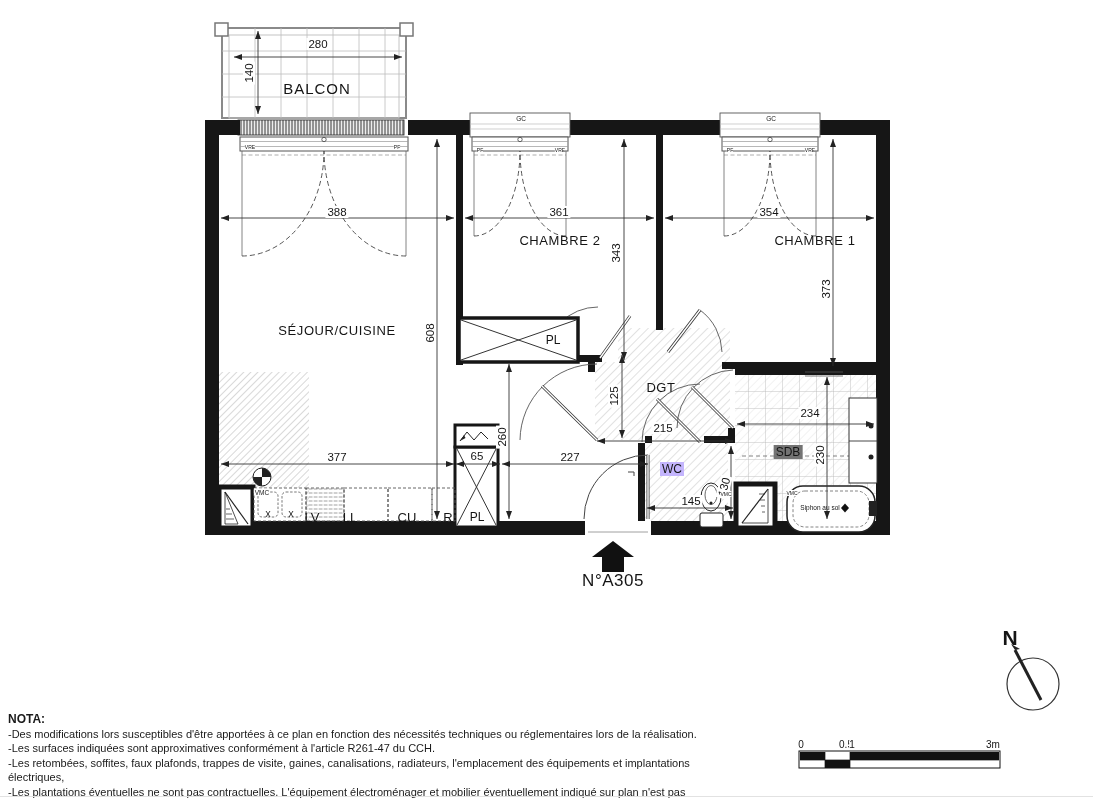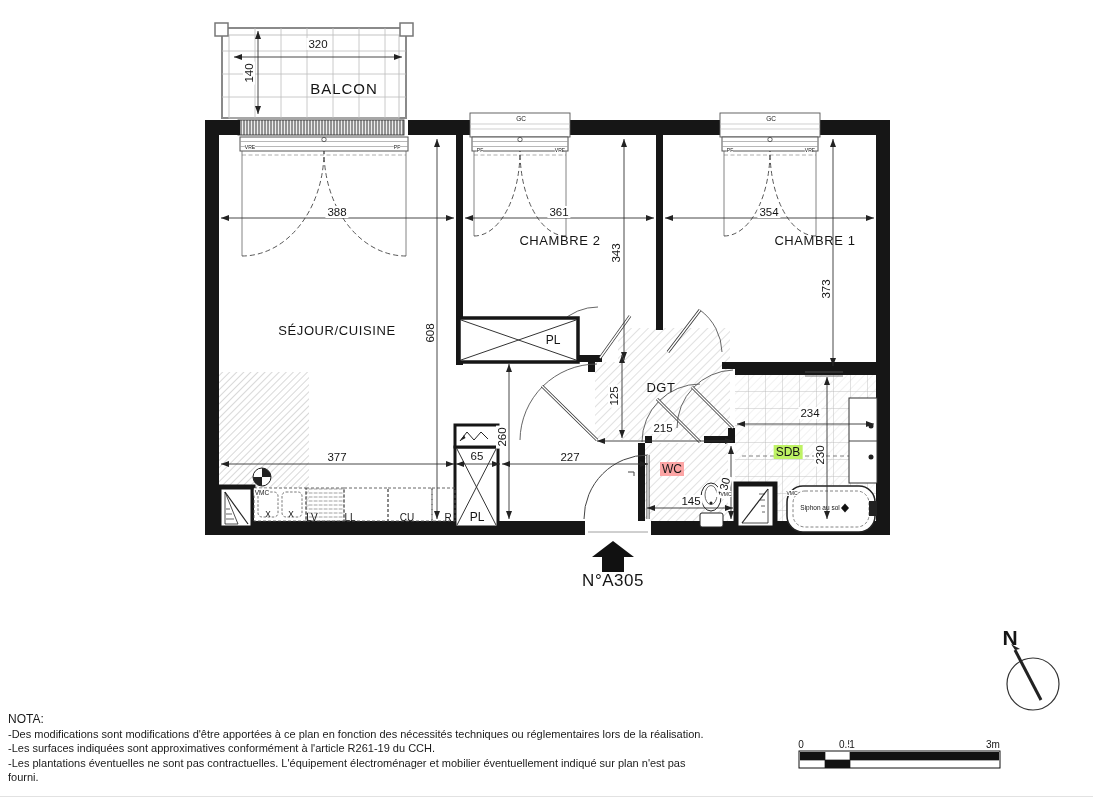--- a/index.html
+++ b/index.html
@@ -4,29 +4,29 @@
 <style>
   html,body{margin:0;padding:0;background:#fff;}
   #stage{position:relative;width:1093px;height:800px;background:#ffffff;overflow:hidden;
          font-family:"Liberation Sans",sans-serif;color:#1a1a1a;}
   svg{position:absolute;left:0;top:0;}
   .lbl{position:absolute;transform:translate(-50%,-50%);white-space:nowrap;color:#151515;}
   .rot{transform:translate(-50%,-50%) rotate(-90deg);}
   .rot75{transform:translate(-50%,-50%) rotate(-75deg);}
   .dim{background:#fff;padding:0 2px;font-size:11.5px;}
   .room{font-size:13px;letter-spacing:.6px;}
-  .big{font-size:15px;letter-spacing:1px;margin-left:27px;}
-  .small{font-size:10px;}
+  .big{font-size:15px;letter-spacing:1px;}
+  .small{font-size:13px;}
   .tiny{font-size:6.5px;background:#fff;padding:0 1px;}
   .micro{font-size:5px;background:#fff;}
   .unit{font-size:17px;letter-spacing:.5px;}
   .north{font-size:21px;font-weight:bold;}
   .tick{font-size:10px;background:#fff;}
   #nota{position:absolute;left:8px;top:712px;width:700px;font-size:11px;line-height:14.6px;}
-  #nota .t{font-weight:normal;font-size:12px;}
+  #nota .t{font-weight:bold;font-size:12px;}
   #baseline{position:absolute;left:0;top:796px;width:1093px;height:1px;background:#e2e2e2;}
 </style>
 </head>
 <body>
 
 <div id="stage">
 
 <svg width="1093" height="800" viewBox="0 0 1093 800">
   <defs>
     <marker id="arr" markerUnits="userSpaceOnUse" markerWidth="9" markerHeight="8" refX="8" refY="3" orient="auto-start-reverse">
@@ -252,21 +252,21 @@
     <rect x="799" y="751" width="201" height="17" fill="#fff" stroke="#111" stroke-width="1"></rect>
     <rect x="800" y="752" width="25" height="8" fill="#111"></rect>
     <rect x="850" y="752" width="149" height="8" fill="#111"></rect>
     <rect x="825" y="760" width="25" height="8" fill="#111"></rect>
     <line x1="800" y1="760" x2="999" y2="760" stroke="#111" stroke-width="0.7"></line>
     <path d="M825,752 V768 M850,752 V768" stroke="#111" stroke-width="0.7"></path>
   </g>
 </svg>
 
   <div class="lbl big" style="left:317px;top:88px">BALCON</div>
-  <div class="lbl dim" style="left:318px;top:44px">320</div>
+  <div class="lbl dim" style="left:318px;top:44px">280</div>
   <div class="lbl dim rot" style="left:249px;top:73px">140</div>
 
   <div class="lbl tiny" style="left:521px;top:118px">GC</div>
   <div class="lbl tiny" style="left:771px;top:118px">GC</div>
   <div class="lbl micro" style="left:250px;top:147px">VRE</div>
   <div class="lbl micro" style="left:397px;top:147px">PF</div>
   <div class="lbl micro" style="left:480px;top:150px">PF</div>
   <div class="lbl micro" style="left:560px;top:150px">VRE</div>
   <div class="lbl micro" style="left:730px;top:150px">PF</div>
   <div class="lbl micro" style="left:810px;top:150px">VRE</div>
@@ -283,28 +283,28 @@
   <div class="lbl room" style="left:337px;top:330px">SÉJOUR/CUISINE</div>
   <div class="lbl dim rot" style="left:430px;top:333px">608</div>
 
   <div class="lbl" style="left:553px;top:340px;font-size:12px">PL</div>
   <div class="lbl room" style="left:661px;top:387px">DGT</div>
   <div class="lbl dim rot" style="left:614px;top:396px">125</div>
   <div class="lbl dim" style="left:663px;top:428px">215</div>
 
   <div class="lbl dim" style="left:810px;top:413px">234</div>
   <div class="lbl dim rot" style="left:820px;top:455px">230</div>
-  <div class="lbl" style="left:788px;top:452px;font-size:12px;background:#bef264;padding:0 2px">SDB</div>
+  <div class="lbl" style="left:788px;top:452px;font-size:12px;background:#737373;padding:0 2px">SDB</div>
 
   <div class="lbl dim rot" style="left:502px;top:437px">260</div>
   <div class="lbl dim" style="left:337px;top:457px">377</div>
   <div class="lbl dim" style="left:477px;top:456px">65</div>
   <div class="lbl dim" style="left:570px;top:457px">227</div>
 
-  <div class="lbl" style="left:672px;top:469px;font-size:12px;background:#fca5a5;padding:0 2px">WC</div>
+  <div class="lbl" style="left:672px;top:469px;font-size:12px;background:#c4b5fd;padding:0 2px">WC</div>
   <div class="lbl dim" style="left:691px;top:501px">145</div>
   <div class="lbl dim rot75" style="left:724px;top:487px">130</div>
 
   <div class="lbl tiny" style="left:262px;top:492px">VMC</div>
   <div class="lbl micro" style="left:726px;top:494px">VMC</div>
   <div class="lbl micro" style="left:792px;top:493px">VMC</div>
 
   <div class="lbl small" style="left:312px;top:517px">LV</div>
   <div class="lbl small" style="left:350px;top:517px">LL</div>
   <div class="lbl small" style="left:407px;top:517px">CU</div>
@@ -315,19 +315,20 @@
   <div class="lbl unit" style="left:613px;top:581px">N°A305</div>
   <div class="lbl north" style="left:1010px;top:638px">N</div>
 
   <div class="lbl tick" style="left:801px;top:744px">0</div>
   <div class="lbl tick" style="left:846px;top:744px">0.5</div>
   <div class="lbl tick" style="left:852px;top:744px">1</div>
   <div class="lbl tick" style="left:993px;top:744px">3m</div>
 
   <div id="nota">
     <div class="t">NOTA:</div>
-    <div>-Des modifications sont modifications d'être apportées à ce plan en fonction des nécessités techniques ou réglementaires lors de la réalisation.</div>
-    <div>-Les surfaces indiquées sont approximatives conformément à l'article R261-19 du CCH.</div>
+    <div>-Des modifications lors susceptibles d'être apportées à ce plan en fonction des nécessités techniques ou réglementaires lors de la réalisation.</div>
+    <div>-Les surfaces indiquées sont approximatives conformément à l'article R261-47 du CCH.</div>
+    <div>-Les retombées, soffites, faux plafonds, trappes de visite, gaines, canalisations, radiateurs, l'emplacement des équipements et implantations électriques,</div>
     <div>-Les plantations éventuelles ne sont pas contractuelles. L'équipement électroménager et mobilier éventuellement indiqué sur plan n'est pas fourni.</div>
   </div>
 
   <div id="baseline"></div>
 </div>
 
 </body></html>

